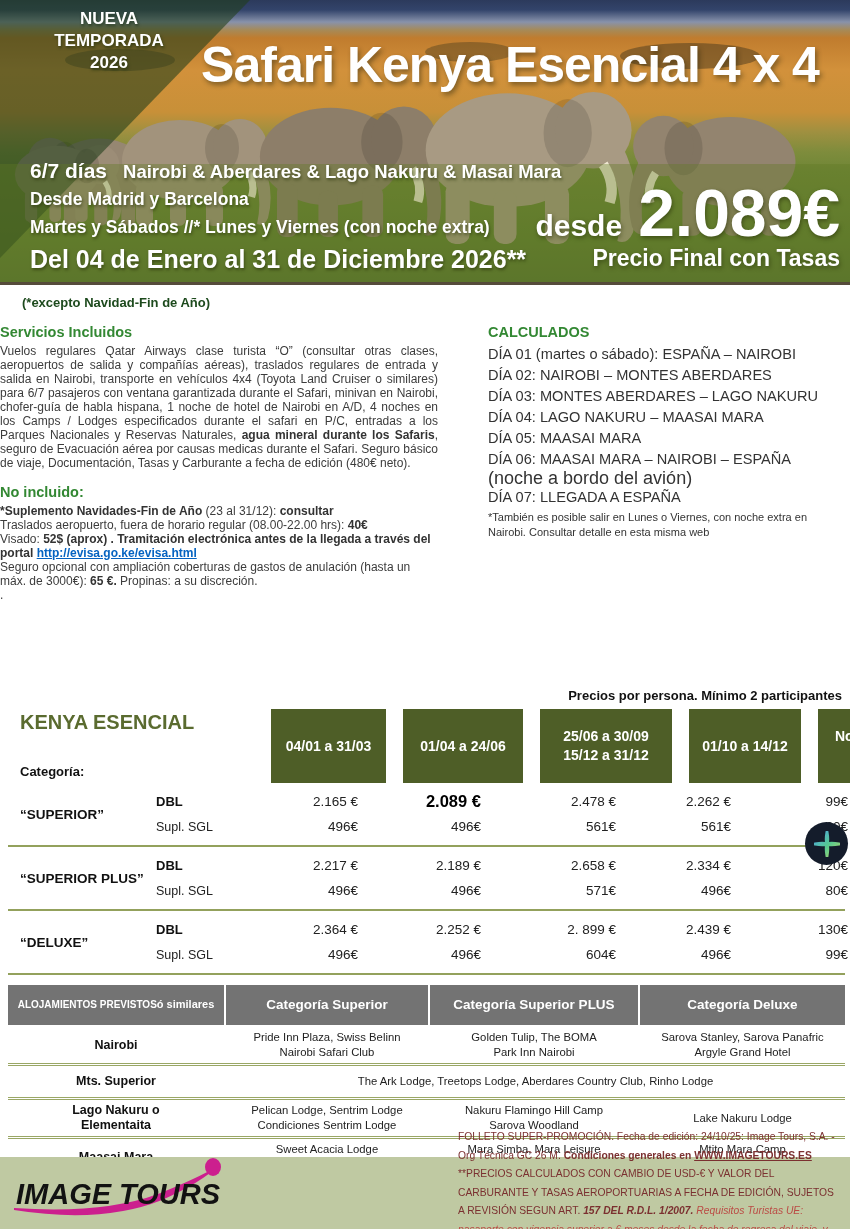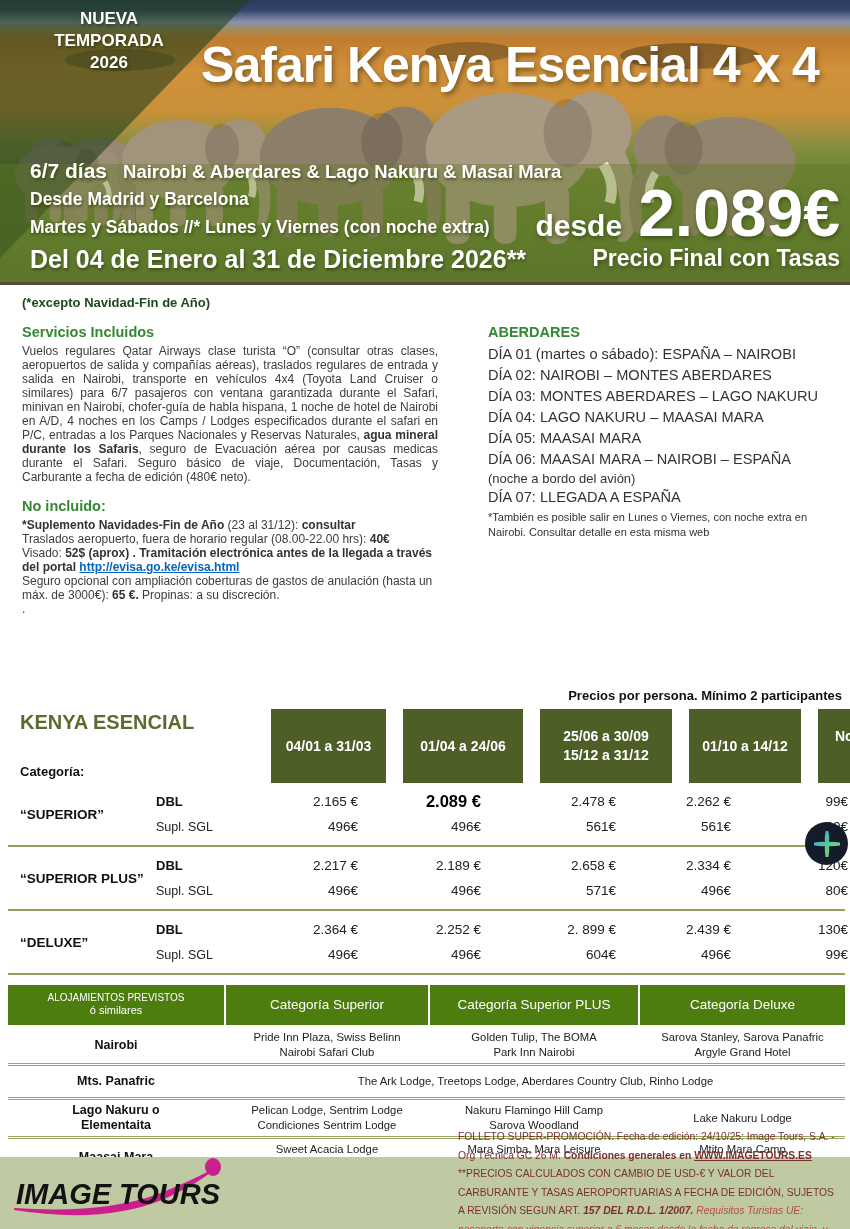--- a/index.html
+++ b/index.html
@@ -33,30 +33,30 @@
   .hero-right { position:absolute; right:10px; bottom:10px; text-align:right; color:#fff;
     text-shadow:1px 2px 4px rgba(40,50,10,.6); }
   .price-row { display:flex; align-items:baseline; gap:16px; justify-content:flex-end; }
   .desde { font-size:30px; font-weight:bold; }
   .big-price { font-size:66px; font-weight:bold; line-height:60px; }
   .price-note { font-size:23px; font-weight:bold; margin-top:2px; }
 
   
   .except { margin:10px 0 0 22px; font-size:13px; font-weight:bold; color:#1d4a1d; }
   .columns { display:flex; margin-top:6px; height:368px; }
-  .col-left { width:438px; padding-left:22px; }
+  .col-left { width:438px; }
   .col-right { width:340px; margin-left:50px; }
   h3.green { color:#338833; font-size:14.5px; font-weight:bold; margin:8px 0 4px 0; }
   .body { font-size:12px; line-height:14px; color:#3c3c3c; }
   .justify { text-align:justify; }
   .body b { color:#333; }
   .link { color:#0563c1; text-decoration:underline; font-weight:bold; cursor:pointer; }
   .iti-h { font-size:15px; margin-top:18px; }
   .iti-line { font-size:14.6px; color:#333; line-height:21px; }
-  .iti-note { font-size:13px; color:#333; line-height:17px; }
+  .iti-note { font-size:18px; color:#333; line-height:17px; }
   .iti-foot { font-size:11px; color:#333; line-height:15px; margin-top:2px; }
 
   
   .prices-note { text-align:right; margin:4px 8px 6px 0; font-size:13px; font-weight:bold; color:#111; }
   .ptable { margin-left:8px; margin-right:5px; }
   .phead { display:grid; grid-template-columns:145px 84px 115px 120px 132px 112px 114px;
     column-gap:17px; height:74px; }
   .label-cell { grid-column:1/3; display:flex; flex-direction:column;
     justify-content:space-between; padding:2px 0 4px 12px; }
   .kenya { color:#5a6b2f; font-size:20px; font-weight:bold; }
@@ -72,22 +72,22 @@
   .c2{grid-column:2}.c3{grid-column:3}.c4{grid-column:4}.c5{grid-column:5}.c6{grid-column:6}.c7{grid-column:7}
   .psub { font-size:13px; font-weight:bold; color:#111; }
   .psub2 { font-size:12.5px; color:#222; }
   .pval { font-size:13.5px; color:#222; text-align:right; }
   .pval.hl { font-size:16.5px; font-weight:bold; color:#000; }
 
   
   .atable { margin:10px 5px 0 8px; }
   .ahead { display:grid; grid-template-columns:216px 202px 208px 1fr; column-gap:2px;
     height:40px; margin-bottom:2px; }
-  .acell-h { background:#4d7c0f; color:#fff; font-weight:normal; display:flex;
-    flex-direction:column; align-items:center; justify-content:center; text-align:center;
+  .acell-h { background:#737373; color:#fff; font-weight:bold; display:flex;
+    flex-direction:row; align-items:center; justify-content:center; text-align:center;
     font-size:13.5px; line-height:1.25; }
   .acell-h .small1 { font-size:10px; } .acell-h .small2 { font-size:11px; }
   .arow { display:grid; grid-template-columns:216px 202px 208px 1fr; column-gap:2px;
     align-items:center; border-bottom:3px double #9aa765; padding:3px 0; min-height:34px; }
   .alabel { font-weight:bold; font-size:12.5px; color:#111; text-align:center; line-height:15px; }
   .acell { font-size:11.3px; color:#222; text-align:center; line-height:15px; }
   .aspan { grid-column:2/5; }
 
   
   .conds { margin:13px 8px 0 8px; font-size:11.8px; line-height:16.8px; color:#1a1a1a; text-align:justify; }
@@ -177,21 +177,21 @@
 
       <h3 class="green" style="margin-top:14px;">No incluido:</h3>
       <p class="body"><b>*Suplemento Navidades-Fin de Año </b><span>(23 al 31/12): </span><b>consultar</b><br>
       <span>Traslados aeropuerto, fuera de horario regular (08.00-22.00 hrs): </span><b>40€</b><br>
       <span>Visado: </span><b>52$ (aprox) .  Tramitación electrónica antes de la llegada a través del portal </b><a class="link">http://evisa.go.ke/evisa.html</a><br>
       <span>Seguro opcional con ampliación coberturas de gastos de anulación (hasta un máx. de 3000€): </span><b>65 €.</b><span>   Propinas: a su discreción.</span><br>
       <span>.</span></p>
     </div>
 
     <div class="col-right">
-      <h3 class="green iti-h">ABERDARES</h3>
+      <h3 class="green iti-h">CALCULADOS</h3>
       <div class="iti-line">DÍA 01 (martes o sábado): ESPAÑA – NAIROBI</div>
       <div class="iti-line">DÍA 02: NAIROBI – MONTES ABERDARES</div>
       <div class="iti-line">DÍA 03: MONTES ABERDARES – LAGO NAKURU</div>
       <div class="iti-line">DÍA 04: LAGO NAKURU – MAASAI MARA</div>
       <div class="iti-line">DÍA 05: MAASAI MARA</div>
       <div class="iti-line">DÍA 06: MAASAI MARA – NAIROBI – ESPAÑA</div>
       <div class="iti-note">(noche a bordo del avión)</div>
       <div class="iti-line">DÍA 07: LLEGADA A ESPAÑA</div>
       <div class="iti-foot">*También es posible salir en Lunes o Viernes, con noche extra en Nairobi. Consultar detalle en esta misma web</div>
     </div>
@@ -294,21 +294,21 @@
           <div>Golden Tulip, The BOMA</div>
           <div>Park Inn Nairobi</div>
         </div>
       <div class="acell">
           <div>Sarova Stanley, Sarova Panafric</div>
           <div>Argyle Grand Hotel</div>
         </div>
     </div>
 
     <div class="arow">
-      <div class="alabel">Mts. Panafric</div>
+      <div class="alabel">Mts. Superior</div>
       <div class="acell aspan">The Ark Lodge, Treetops Lodge, Aberdares Country Club, Rinho Lodge</div>
     </div>
 
     <div class="arow">
       <div class="alabel">
           <div>Lago Nakuru o</div>
           <div>Elementaita</div>
         </div>
       <div class="acell">
           <div>Pelican Lodge, Sentrim Lodge</div>

